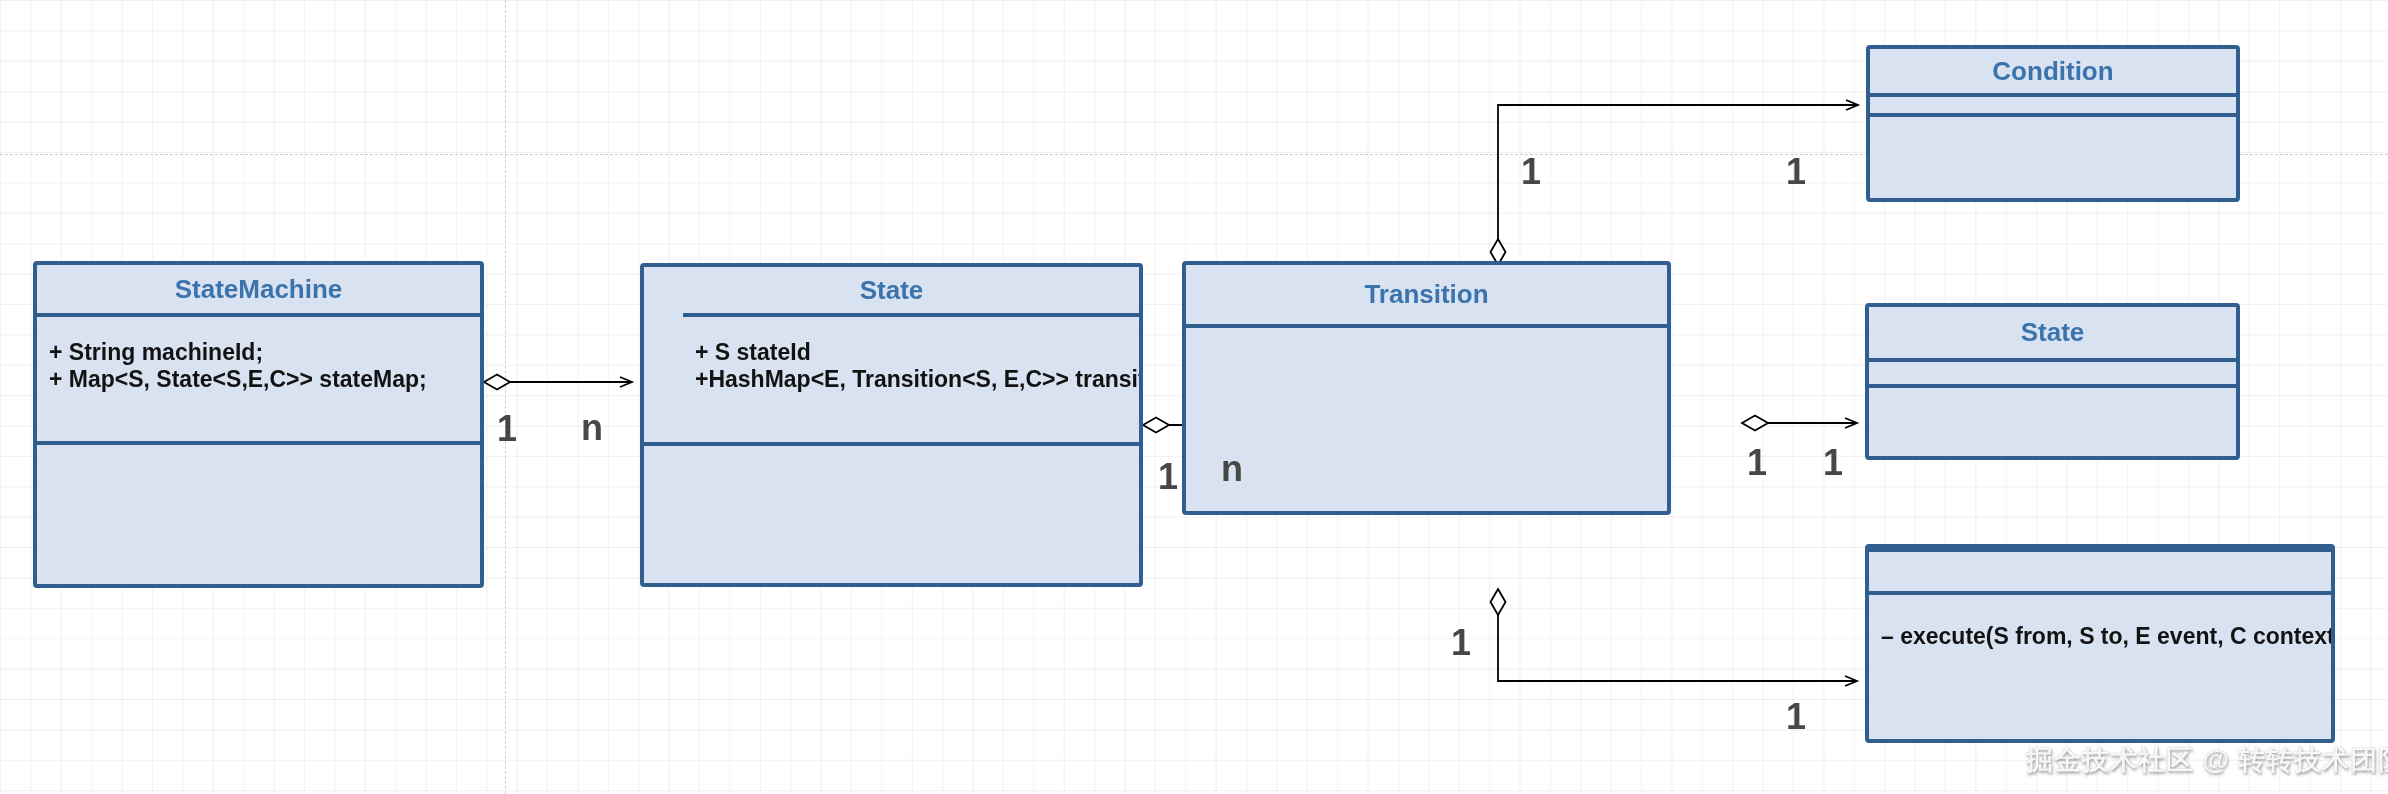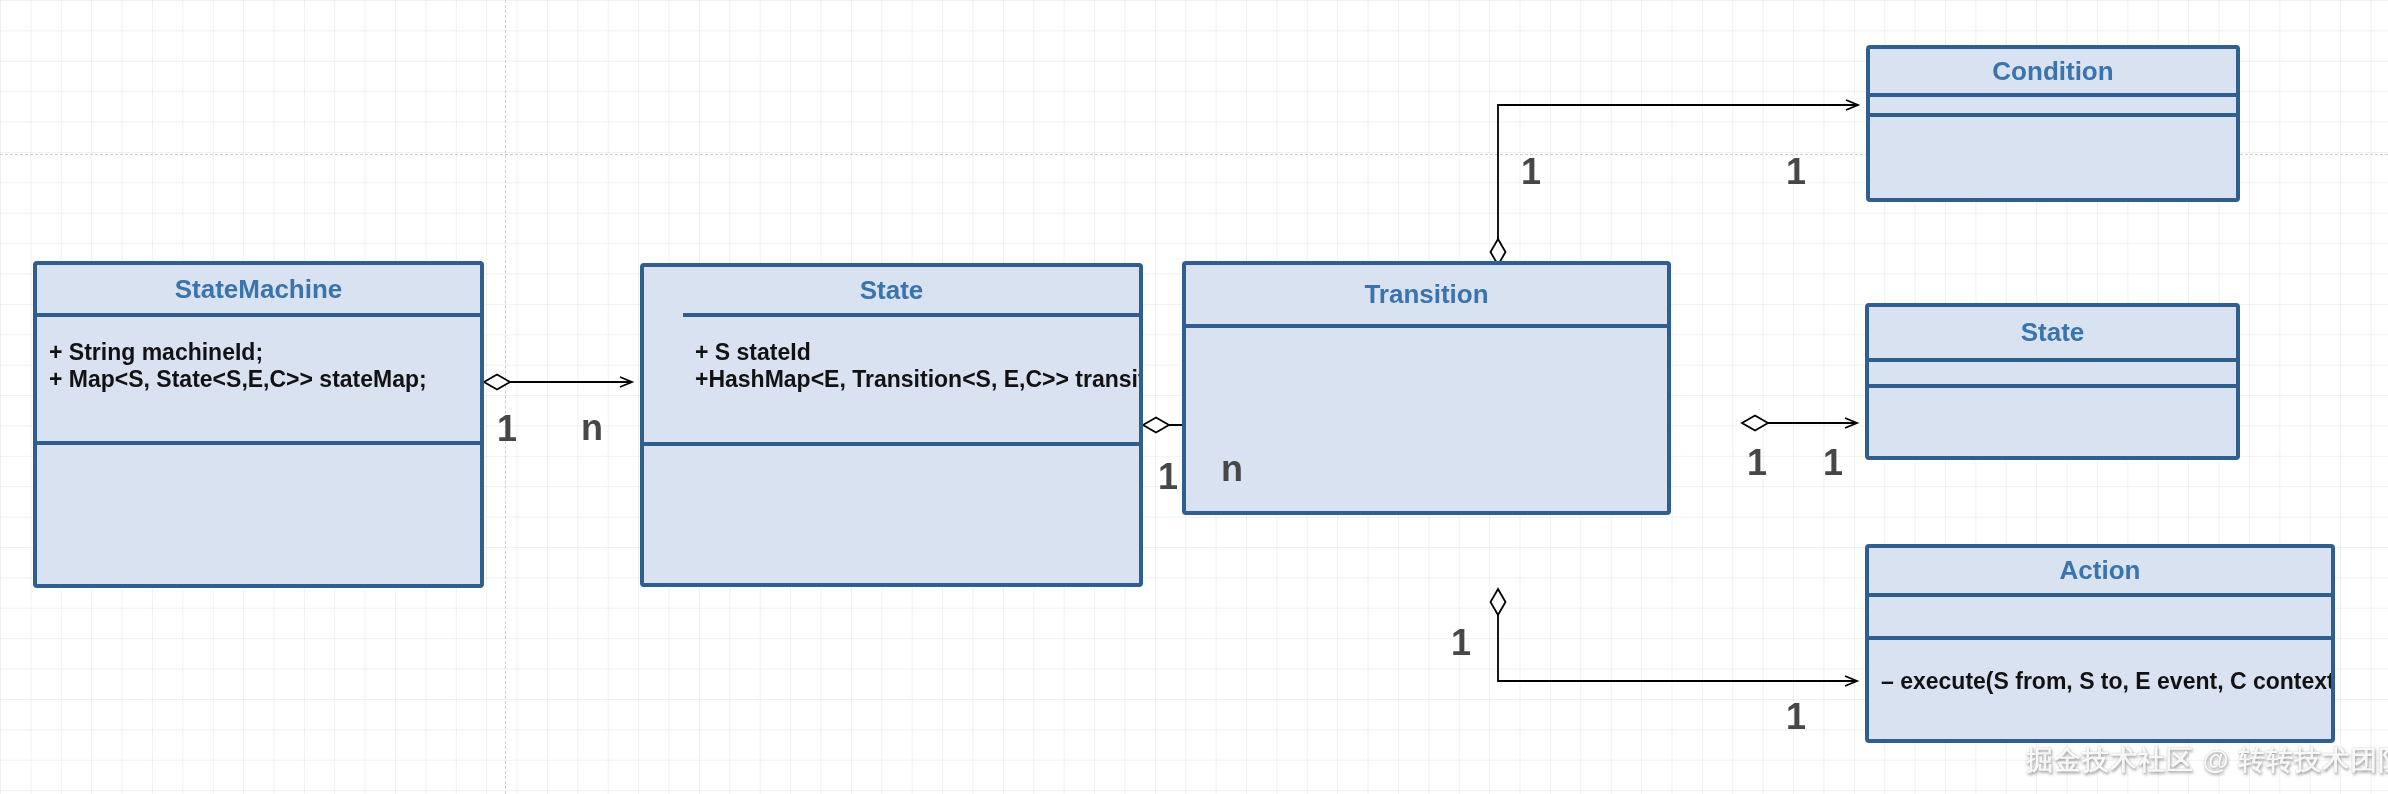--- a/index.html
+++ b/index.html
@@ -117,21 +117,20 @@
     <div class="uml-section fill"></div>
   </div>
 
   <div class="uml-class" style="left:1865px;top:303px;width:375px;height:157px;">
     <div class="uml-title" style="height:51px;">State</div>
     <div class="uml-section" style="height:26px;"></div>
     <div class="uml-section fill"></div>
   </div>
 
   <div class="uml-class" style="left:1865px;top:544px;width:470px;height:199px;">
-    <div class="uml-title" style="height:45px;">Action</div>
     <div class="uml-section" style="height:43px;"></div>
     <div class="uml-section fill attrs" style="padding-top:28px;">
       <div class="attr-line">– execute(S from, S to, E event, C context)</div>
     </div>
   </div>
 
   <div class="mult-label" style="left:507px;top:429px;">1</div>
   <div class="mult-label" style="left:592px;top:428px;">n</div>
 
   <div class="mult-label" style="left:1168px;top:477px;">1</div>

